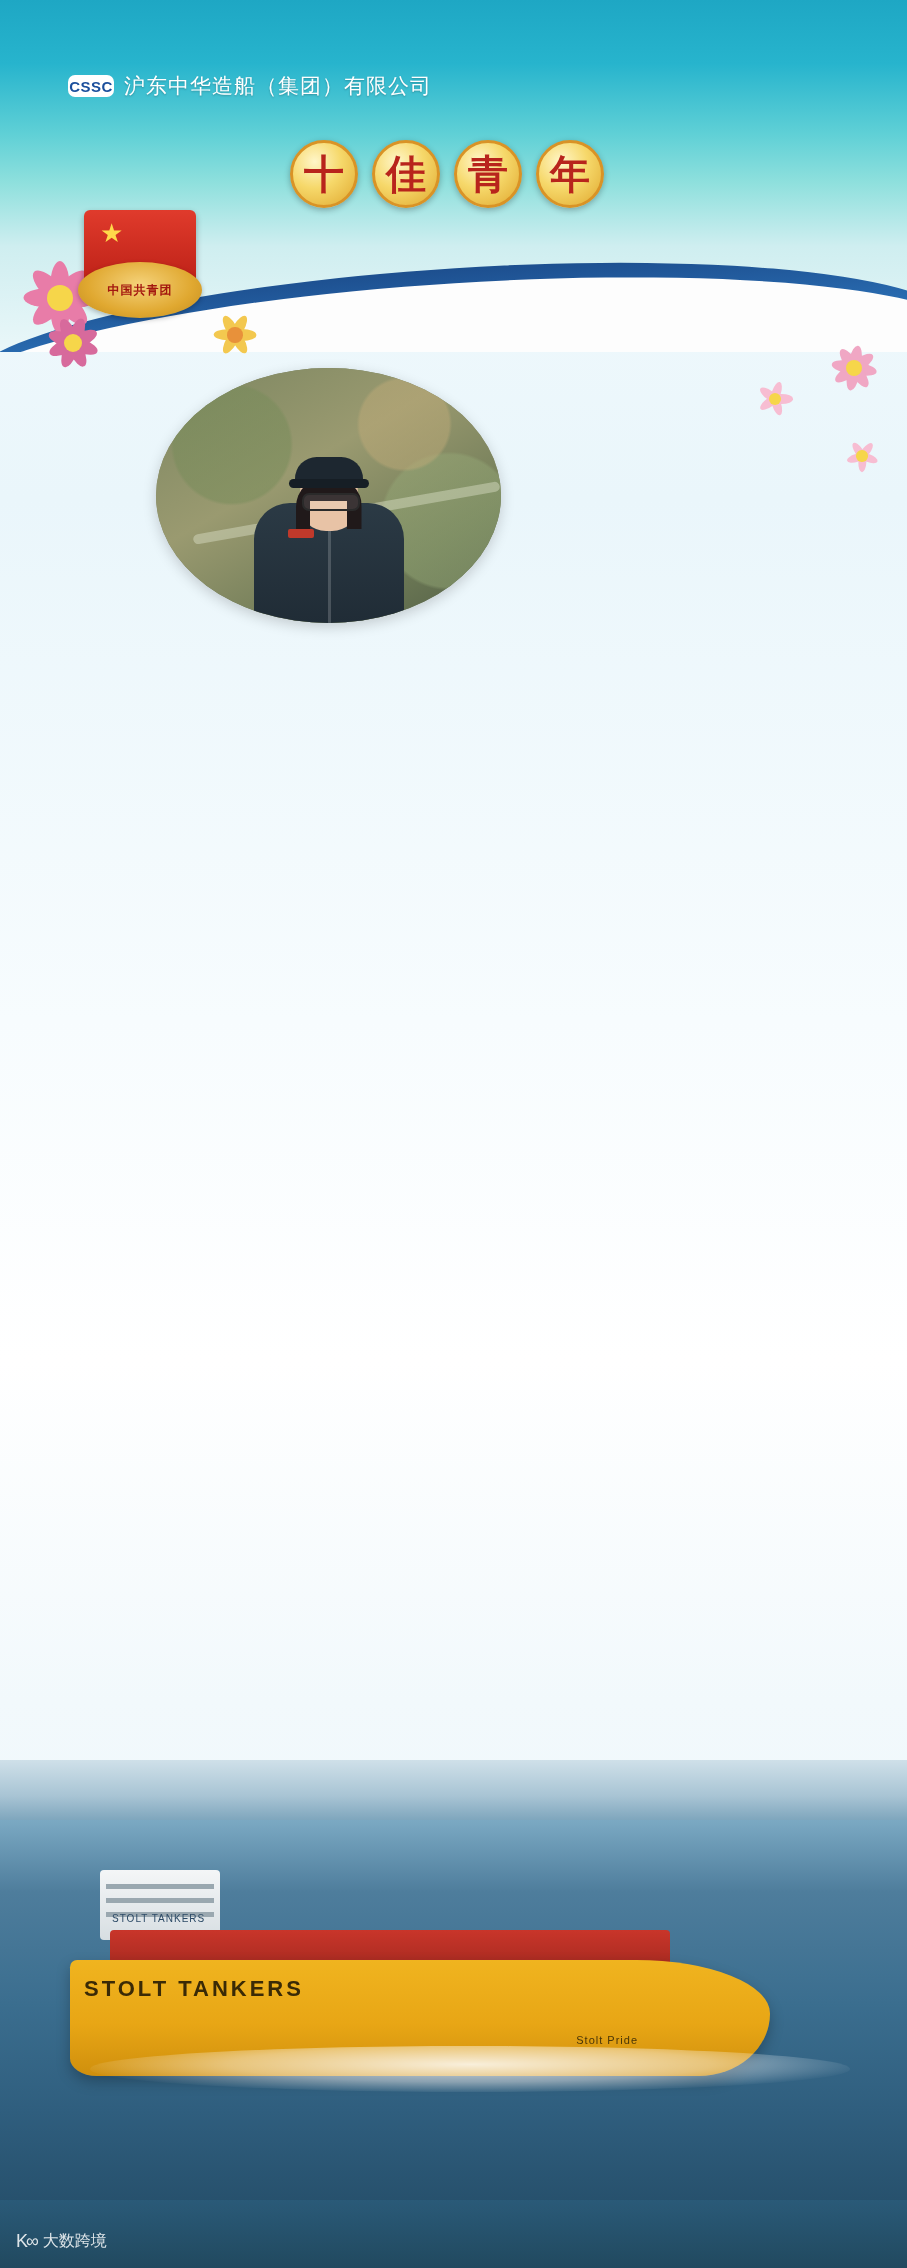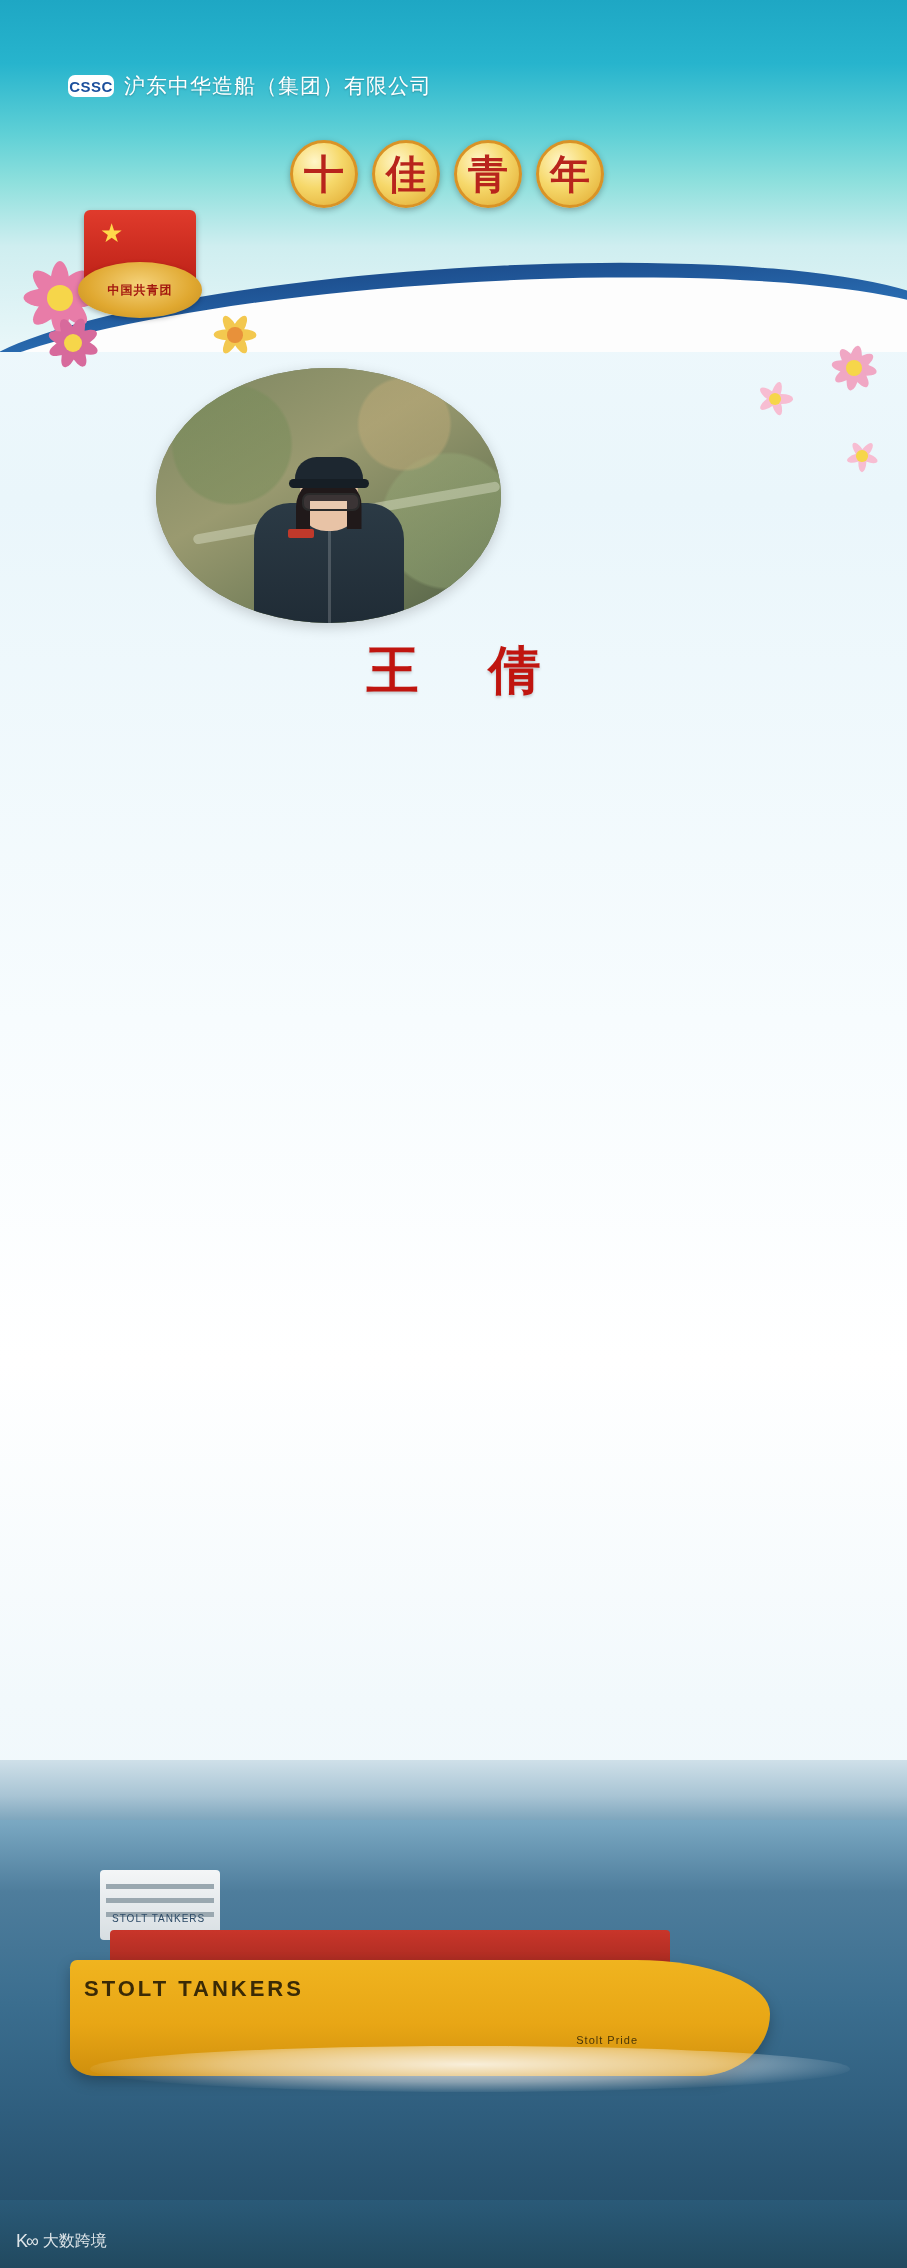--- a/index.html
+++ b/index.html
@@ -580,21 +580,20 @@
           <div class="person-badge"></div>
         </div>
         <div class="person-head"></div>
         <div class="person-hair"></div>
         <div class="person-cap"></div>
         <div class="person-glasses"></div>
       </div>
     </div>
   </div>
 
-  <div class="name">王  倩</div>
 
 
   <div class="ship-photo">
     <div class="sea-horizon"></div>
     <div class="ship">
       <div class="ship-super">
         <div class="ship-super-line" style="top:14px;"></div>
         <div class="ship-super-line" style="top:28px;"></div>
         <div class="ship-super-line" style="top:42px;"></div>
       </div>

